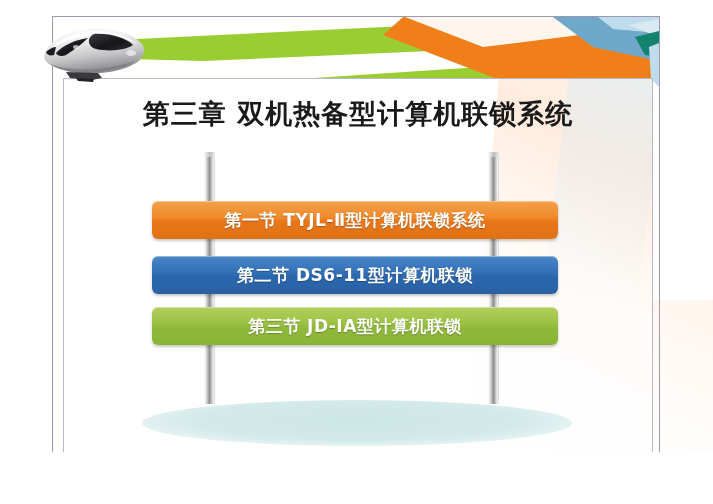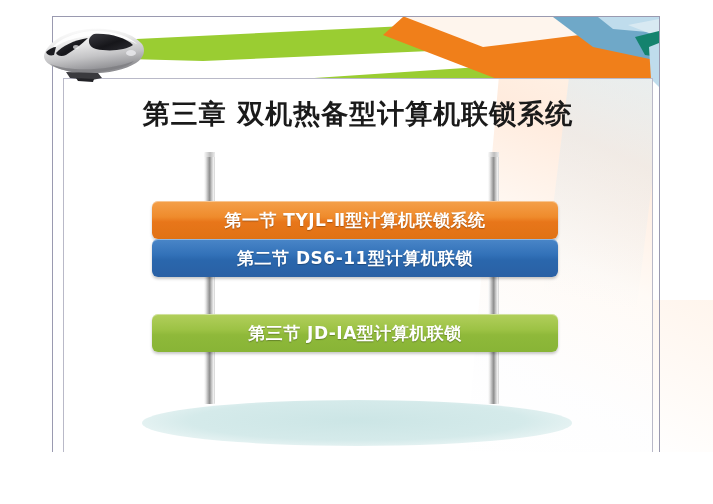--- a/index.html
+++ b/index.html
@@ -158,22 +158,22 @@
     letter-spacing:0.5px;
     white-space:nowrap;
     box-shadow:0 2px 3px rgba(0,0,0,0.22), inset 0 1px 0 rgba(255,255,255,0.40);
     text-shadow:0 1px 1px rgba(0,0,0,0.28);
     pointer-events:auto;
     cursor:pointer;
     box-sizing:border-box;
     margin-top:23px;
   }
   .sign.s1{top:178px;background:linear-gradient(180deg,#f4a04a 0%,#ef8b2c 42%,#e8761a 55%,#e07214 100%);}
-  .sign.s2{top:216px;background:linear-gradient(180deg,#4a86c8 0%,#3271b8 42%,#2a67ad 55%,#2a60a4 100%);}
-  .sign.s3{top:291px;background:linear-gradient(180deg,#b2cf5c 0%,#9cc244 42%,#8fb93a 55%,#88b436 100%);}
+  .sign.s2{top:233px;background:linear-gradient(180deg,#4a86c8 0%,#3271b8 42%,#2a67ad 55%,#2a60a4 100%);}
+  .sign.s3{top:284px;background:linear-gradient(180deg,#b2cf5c 0%,#9cc244 42%,#8fb93a 55%,#88b436 100%);}
   .sign.s4{top:336px;background:linear-gradient(180deg,#46b6d4 0%,#2aa8cc 42%,#22a0c6 55%,#1f9bc2 100%);}
 
   
   .bottom-strip{
     position:absolute;
     left:400px;top:485px;
     width:313px;height:19px;
     z-index:9;
     overflow:hidden;
   }

